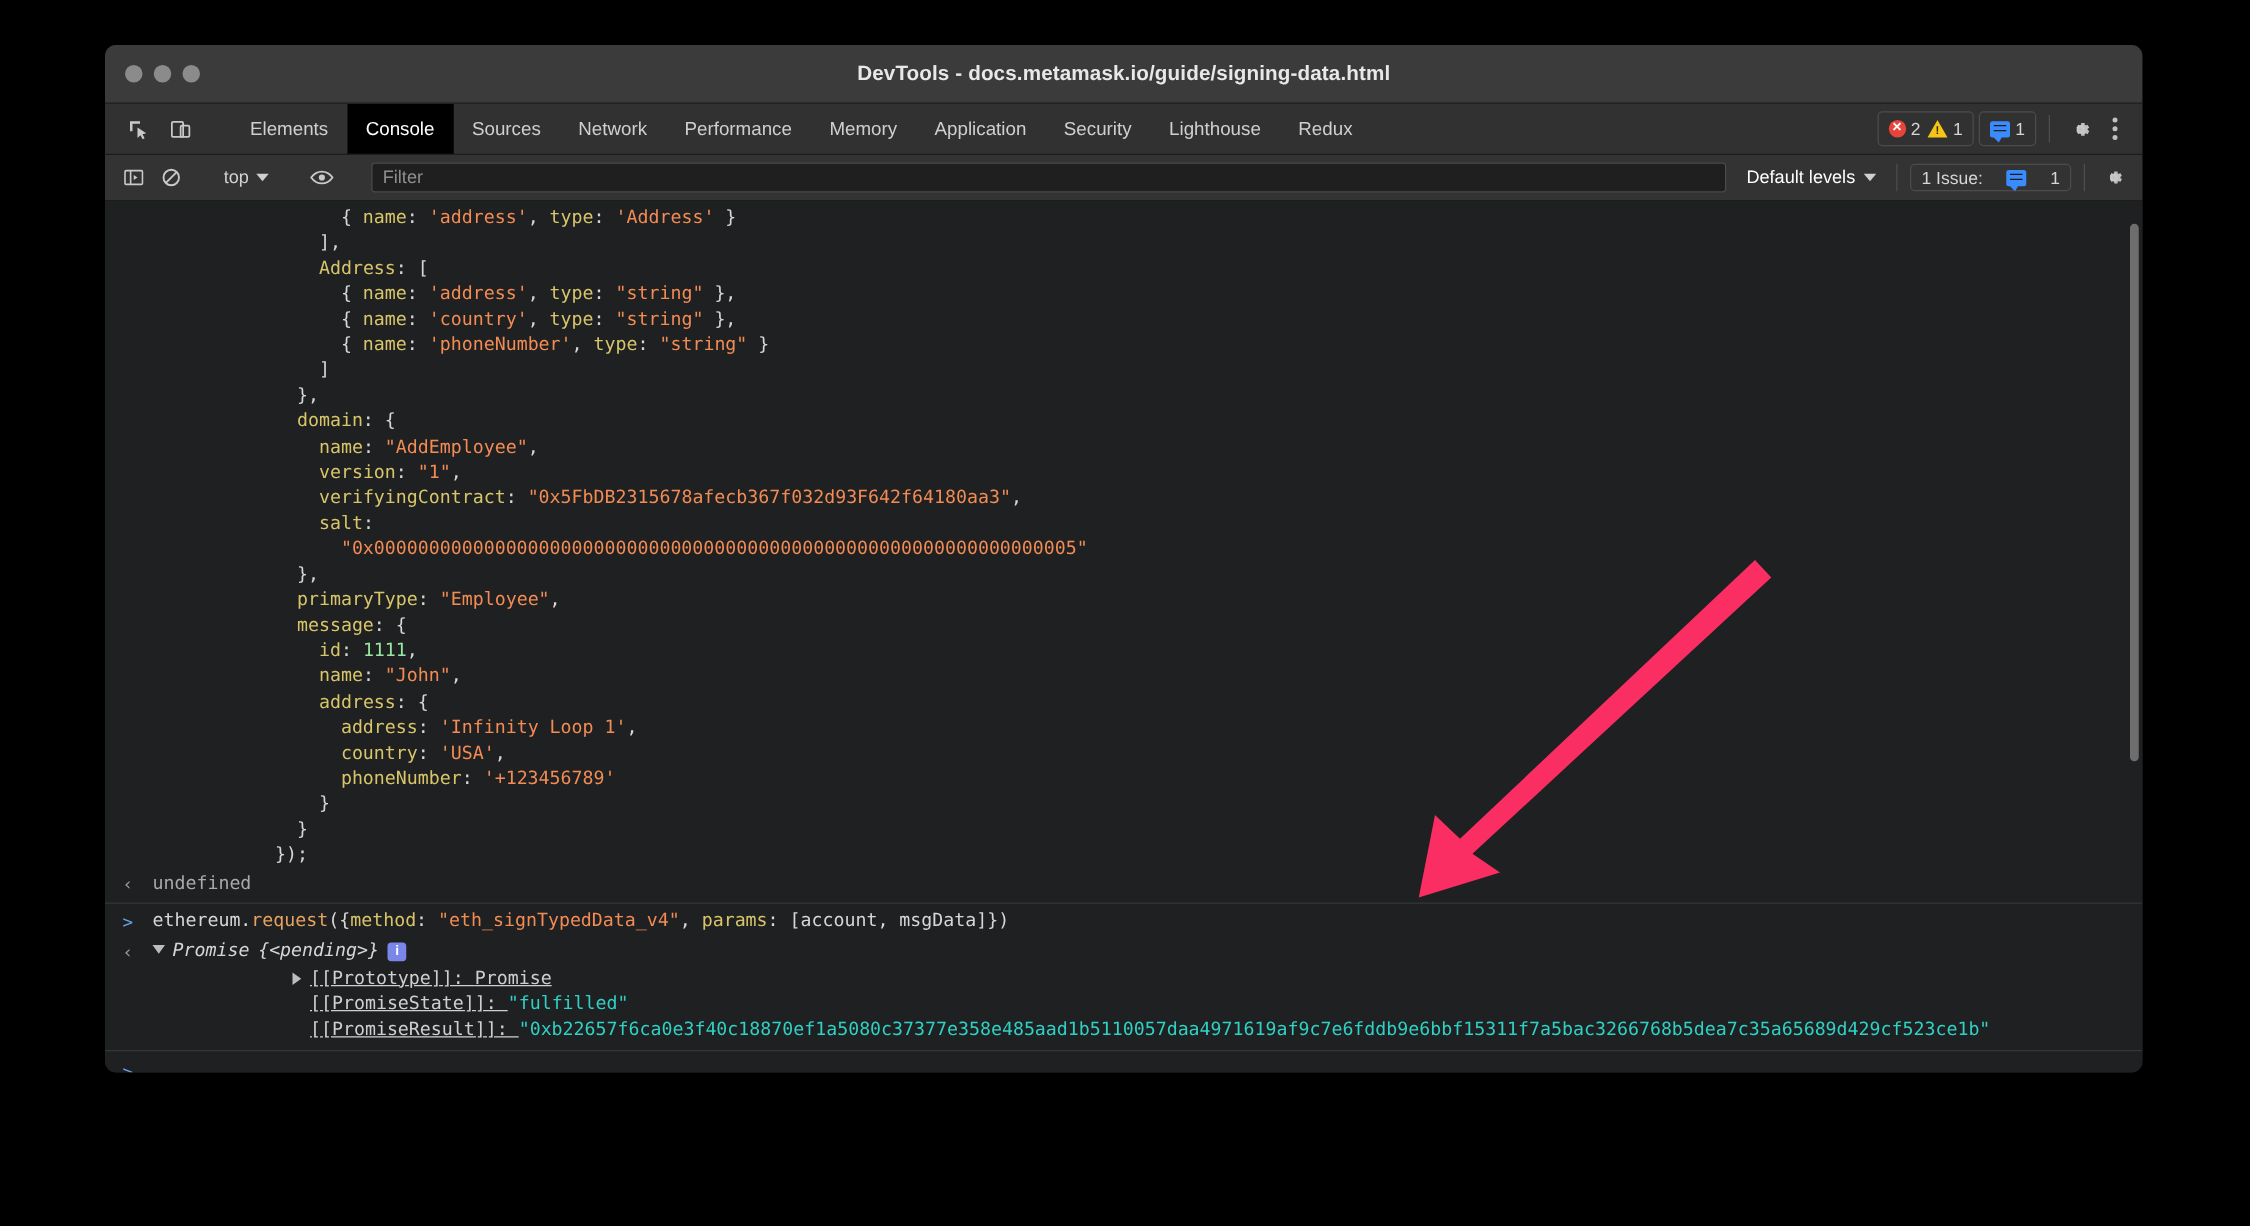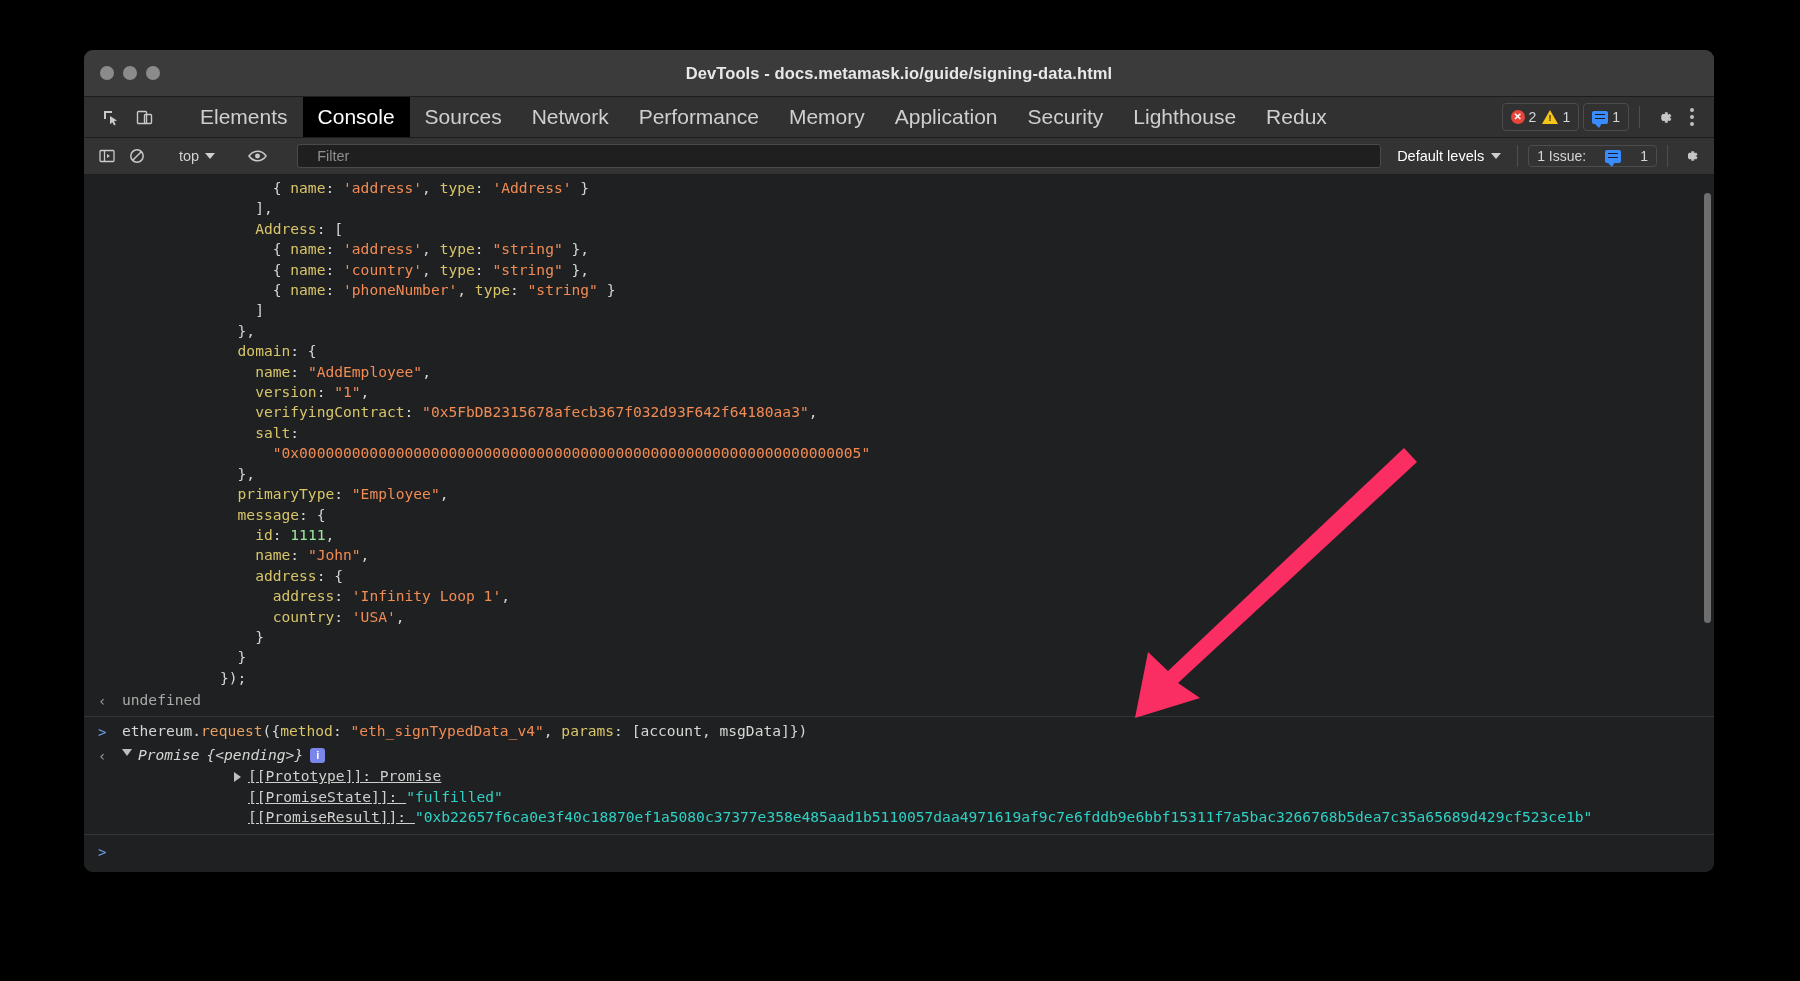--- a/index.html
+++ b/index.html
@@ -16,21 +16,21 @@
     position: relative;
     width: 1800px;
     height: 981px;
     background: #000000;
   }
 
   
   #window {
     position: absolute;
     left: 84px;
-    top: 50px;
+    top: 36px;
     width: 1630px;
     height: 822px;
     background: #242424;
     border-radius: 9px;
     box-shadow: 0 16px 46px rgba(0,0,0,0.75);
     overflow: hidden;
     display: flex;
     flex-direction: column;
   }
 
@@ -92,21 +92,21 @@
     margin: 9px 6px;
   }
   .tabs {
     display: flex;
     align-items: stretch;
   }
   .tab {
     display: flex;
     align-items: center;
     padding: 0 15px;
-    font-size: 21px;
+    font-size: 15px;
     color: #cfcfcf;
     white-space: nowrap;
   }
   .tab.active {
     background: #000000;
     color: #ffffff;
   }
   .tb-right {
     margin-left: auto;
     display: flex;
@@ -210,21 +210,21 @@
   }
   .filter-input {
     flex: 1 1 auto;
     height: 22px;
     background: #1f1f1f;
     border: 1px solid #4a4a4a;
     border-radius: 3px;
     margin: 0 6px;
     display: flex;
     align-items: center;
-    padding: 0 19px;
+    padding: 0 8px;
     font-size: 14.5px;
     color: #8f8f8f;
     min-width: 0;
   }
   .levels {
     display: flex; align-items: center; gap: 7px;
     font-size: 14.5px; color: #ffffff;
     white-space: nowrap;
     padding: 0 6px;
   }
@@ -513,20 +513,21 @@
           <div class="code-line"><span class="p">    </span><span class="k">salt</span><span class="p">:</span></div>
           <div class="code-line"><span class="p">      </span><span class="s">"0x0000000000000000000000000000000000000000000000000000000000000005"</span></div>
           <div class="code-line"><span class="p">  },</span></div>
           <div class="code-line"><span class="p">  </span><span class="k">primaryType</span><span class="p">: </span><span class="s">"Employee"</span><span class="p">,</span></div>
           <div class="code-line"><span class="p">  </span><span class="k">message</span><span class="p">: {</span></div>
           <div class="code-line"><span class="p">    </span><span class="k">id</span><span class="p">: </span><span class="n">1111</span><span class="p">,</span></div>
           <div class="code-line"><span class="p">    </span><span class="k">name</span><span class="p">: </span><span class="s">"John"</span><span class="p">,</span></div>
           <div class="code-line"><span class="p">    </span><span class="k">address</span><span class="p">: {</span></div>
           <div class="code-line"><span class="p">      </span><span class="k">address</span><span class="p">: </span><span class="s">'Infinity Loop 1'</span><span class="p">,</span></div>
           <div class="code-line"><span class="p">      </span><span class="k">country</span><span class="p">: </span><span class="s">'USA'</span><span class="p">,</span></div>
+          <div class="code-line"><span class="p">      </span><span class="k">phoneNumber</span><span class="p">: </span><span class="s">'+123456789'</span></div>
           <div class="code-line"><span class="p">    }</span></div>
           <div class="code-line"><span class="p">  }</span></div>
           <div class="code-line"><span class="p">});</span></div>
         </div>
 
       <div class="entry" style="margin-top:2px;">
         <span class="gutter">‹</span>
         <span class="result-text">undefined</span>
       </div>
 

